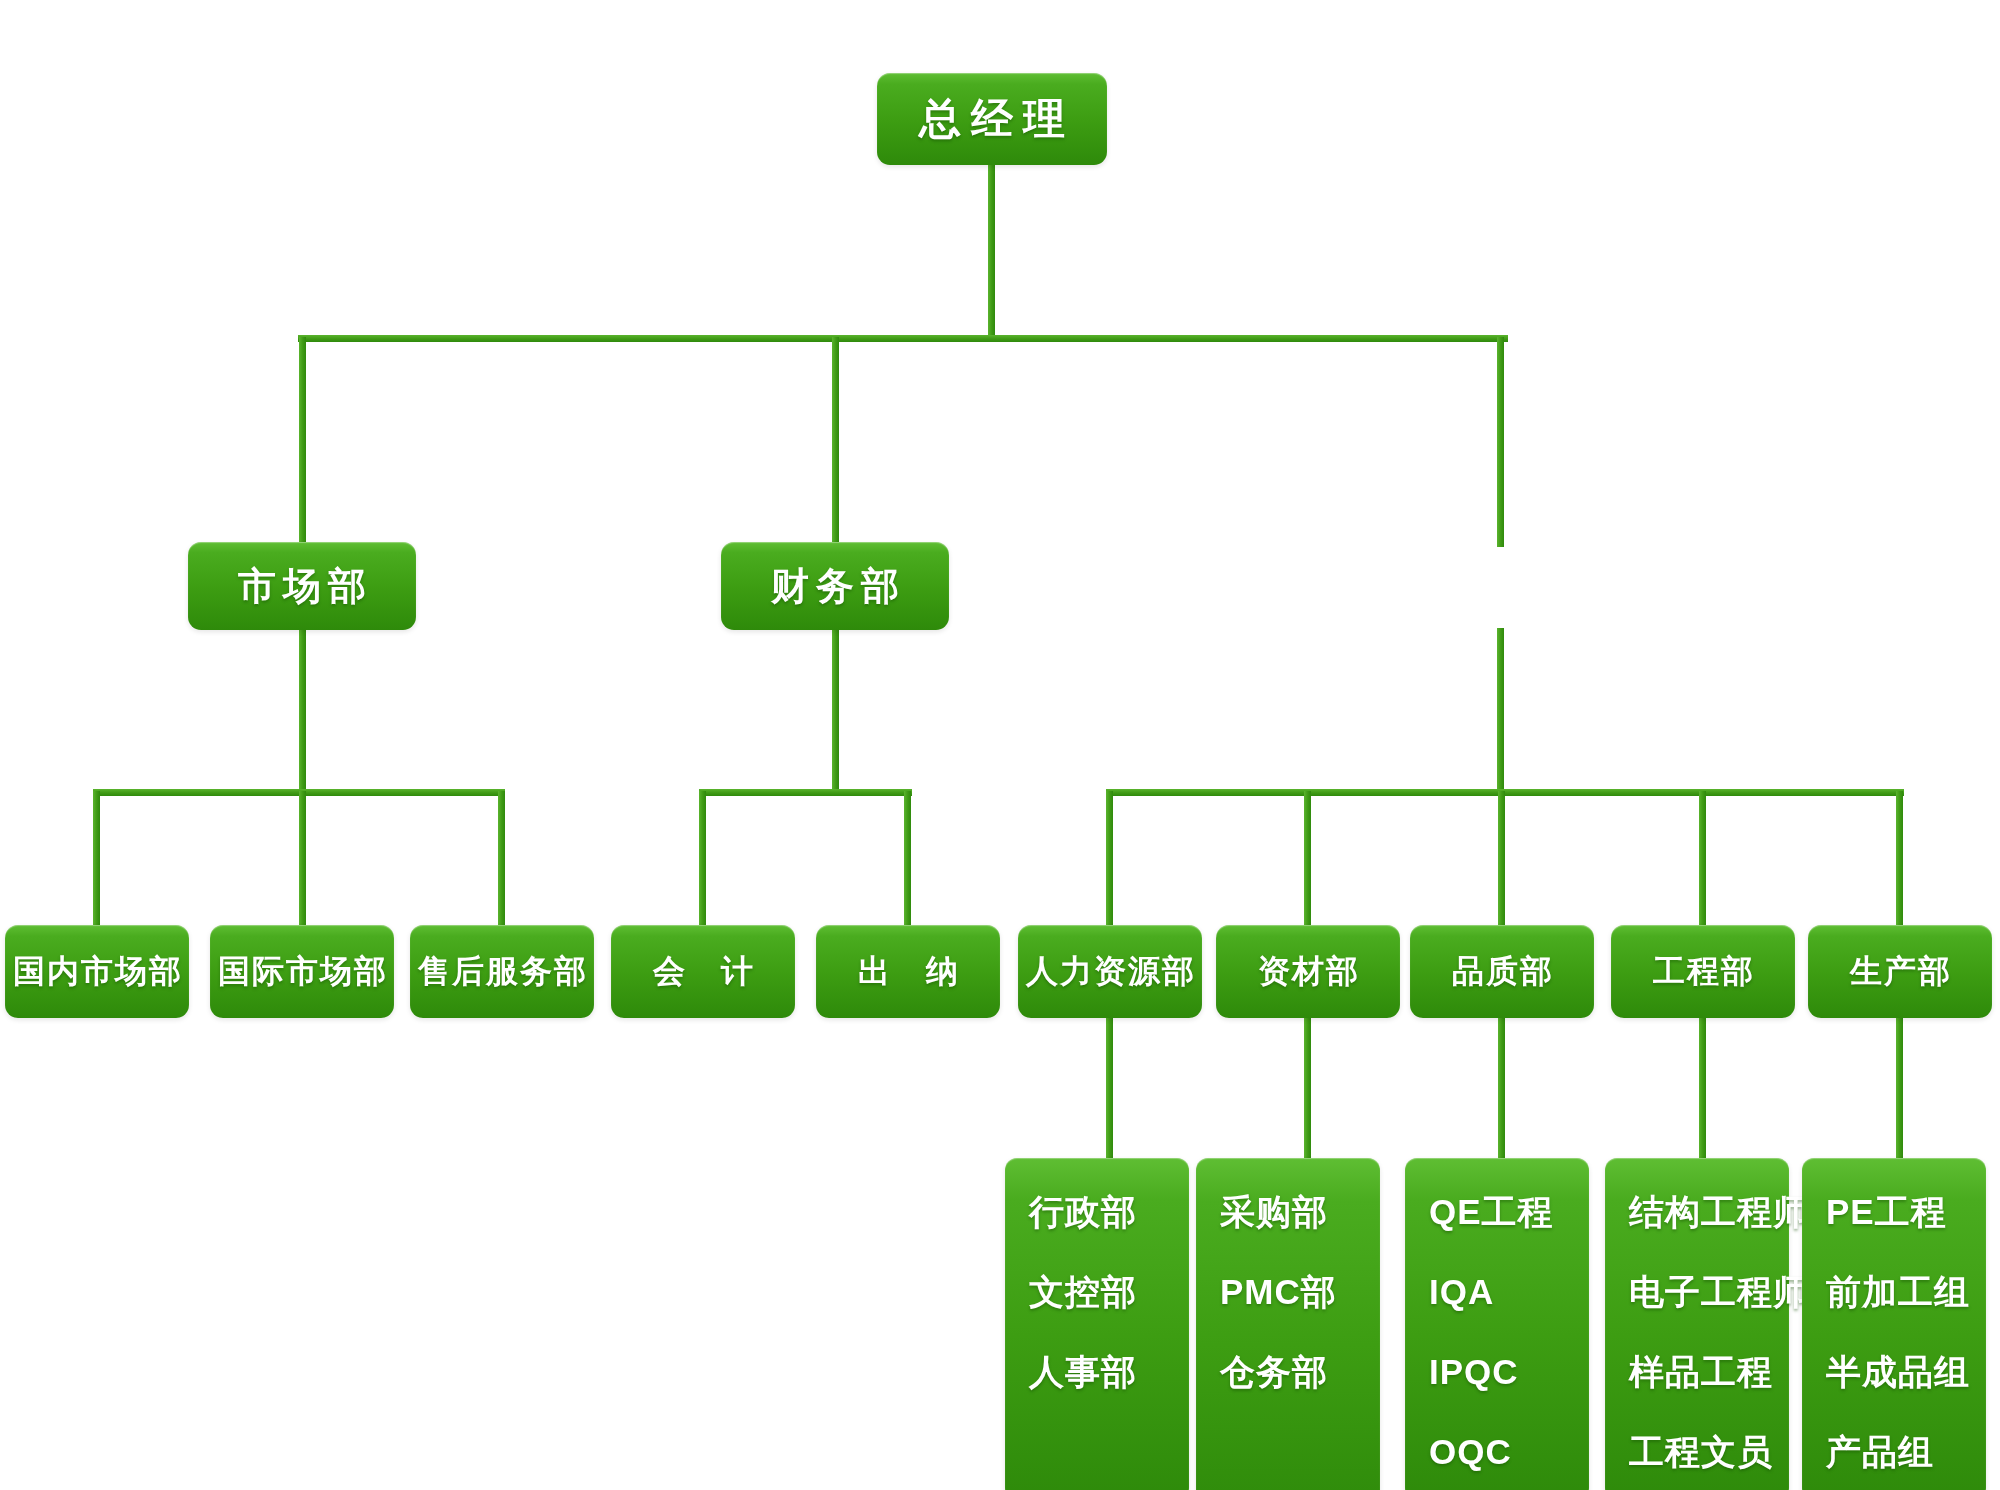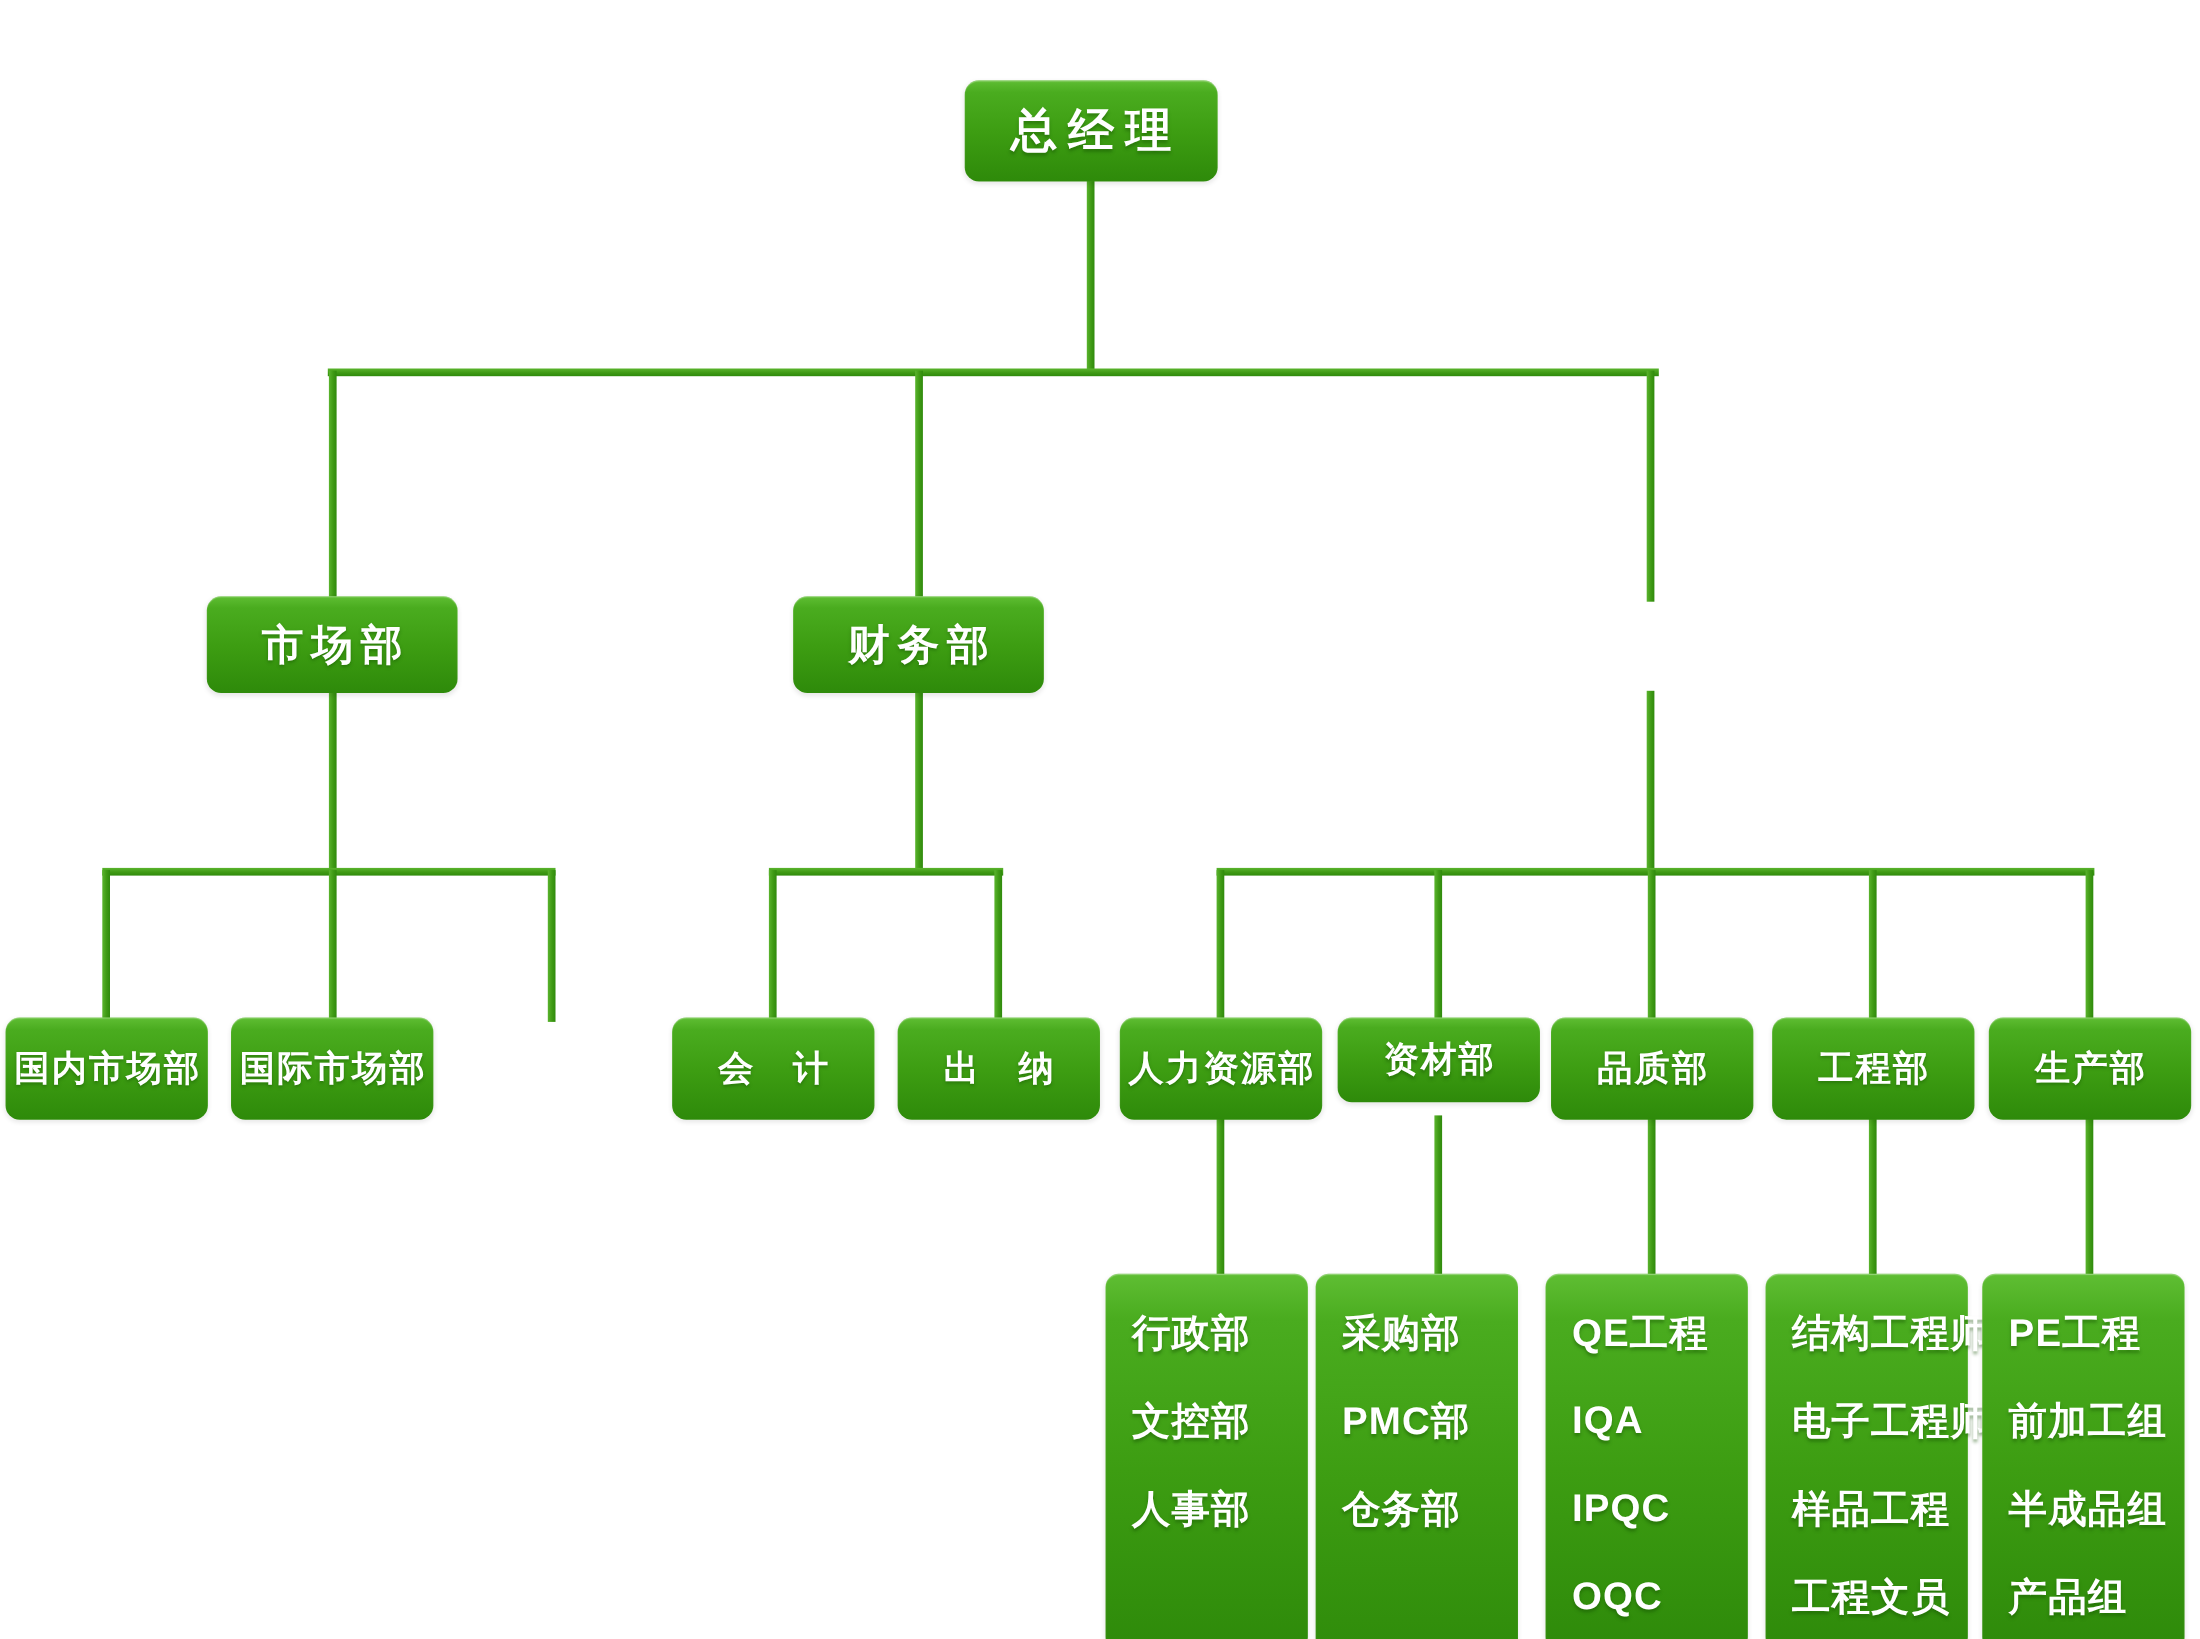--- a/index.html
+++ b/index.html
@@ -90,30 +90,33 @@
   <div class="node lvl2" style="left:835px;top:507px;width:228px;height:88px;">
     <span class="lbl">财务部</span>
   </div>
 
   <div class="node lvl3" style="left:97px;top:890px;width:184px;height:93px;">
     <span class="lbl">国内市场部</span>
   </div>
   <div class="node lvl3" style="left:302px;top:890px;width:184px;height:93px;">
     <span class="lbl">国际市场部</span>
   </div>
+  <div class="node lvl3" style="left:502px;top:890px;width:184px;height:93px;">
+    <span class="lbl">售后服务部</span>
+  </div>
   <div class="node lvl3" style="left:703px;top:890px;width:184px;height:93px;">
     <span class="lbl">会　计</span>
   </div>
   <div class="node lvl3" style="left:908px;top:890px;width:184px;height:93px;">
     <span class="lbl">出　纳</span>
   </div>
   <div class="node lvl3" style="left:1110px;top:890px;width:184px;height:93px;">
     <span class="lbl">人力资源部</span>
   </div>
-  <div class="node lvl3" style="left:1308px;top:890px;width:184px;height:77px;">
+  <div class="node lvl3" style="left:1308px;top:890px;width:184px;height:93px;">
     <span class="lbl">资材部</span>
   </div>
   <div class="node lvl3" style="left:1502px;top:890px;width:184px;height:93px;">
     <span class="lbl">品质部</span>
   </div>
   <div class="node lvl3" style="left:1703px;top:890px;width:184px;height:93px;">
     <span class="lbl">工程部</span>
   </div>
   <div class="node lvl3" style="left:1900px;top:890px;width:184px;height:93px;">
     <span class="lbl">生产部</span>

